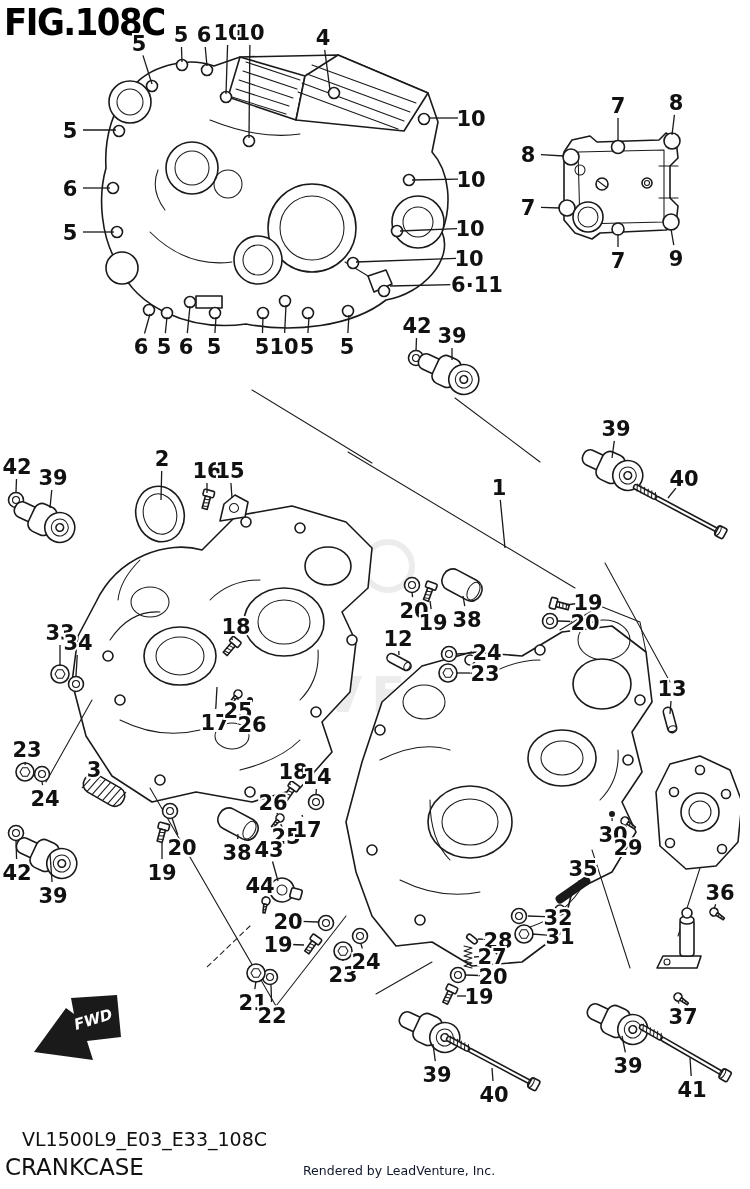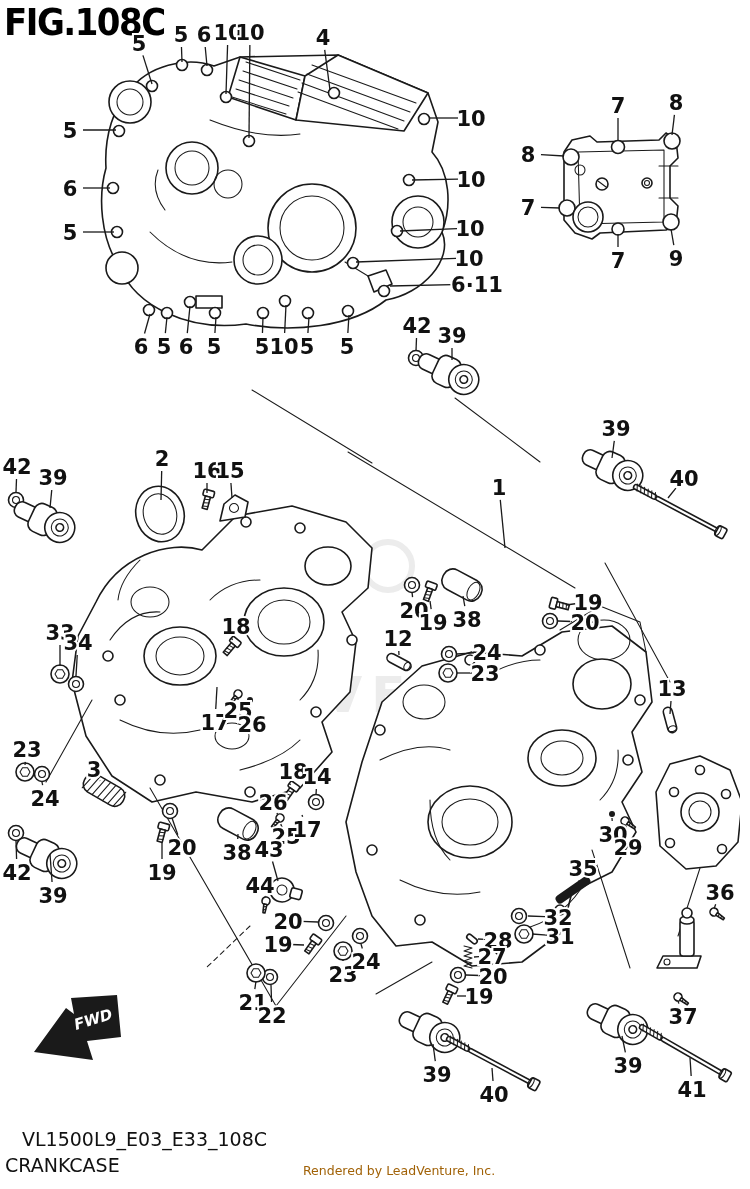--- a/index.html
+++ b/index.html
@@ -1,22 +1,22 @@
 <!DOCTYPE html>
 <html><head>
 <meta charset="utf-8">
 <style>
   html,body{margin:0;padding:0;background:#fff;}
   .page{position:relative;width:740px;height:1189px;background:#fff;overflow:hidden;
         font-family:"DejaVu Sans","Liberation Sans",sans-serif;}
   .title{position:absolute;top:0px;left:4px;font-size:34px;font-weight:bold;
          letter-spacing:-1.5px;color:#000;transform:scaleY(1.08);transform-origin:top left;}
   .footer-code{position:absolute;left:22px;top:1128px;font-size:19px;color:#111;}
-  .footer-name{position:absolute;left:5px;top:1154px;font-size:19px;color:#111;}
-  .credit{position:absolute;left:303px;top:1163px;font-size:12.5px;color:#a16207;}
+  .footer-name{position:absolute;left:5px;top:1154px;font-size:23px;color:#111;}
+  .credit{position:absolute;left:303px;top:1163px;font-size:12.5px;color:#0f172a;}
   svg{position:absolute;top:0;left:0;}
   
   .p{fill:#ffffff;stroke:#1a1a1a;stroke-width:1.6;stroke-linejoin:round;stroke-linecap:round;}
   .t{fill:none;stroke:#1a1a1a;stroke-width:1.05;stroke-linejoin:round;stroke-linecap:round;}
   .ink{fill:#1a1a1a;stroke:none;}
   .ldr{stroke:#1a1a1a;stroke-width:1.3;fill:none;}
   .dash{stroke-dasharray:5 4;}
   text.callout{font-family:"DejaVu Sans","Liberation Sans",sans-serif;font-size:21px;font-weight:bold;
        fill:#111;text-anchor:middle;paint-order:stroke;stroke:#fff;stroke-width:4px;}
   text.wm{font-size:50px;font-weight:bold;fill:#ececec;letter-spacing:9px;text-anchor:middle;}

